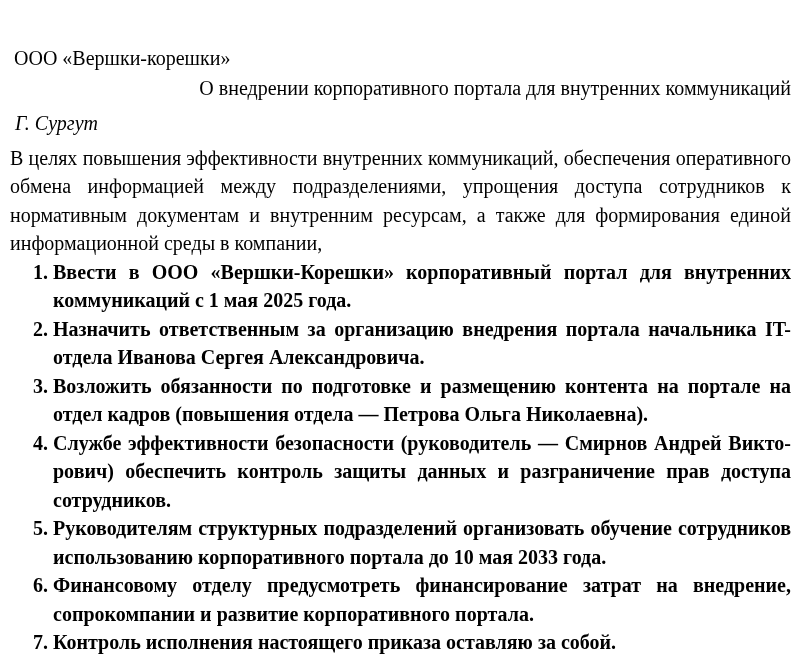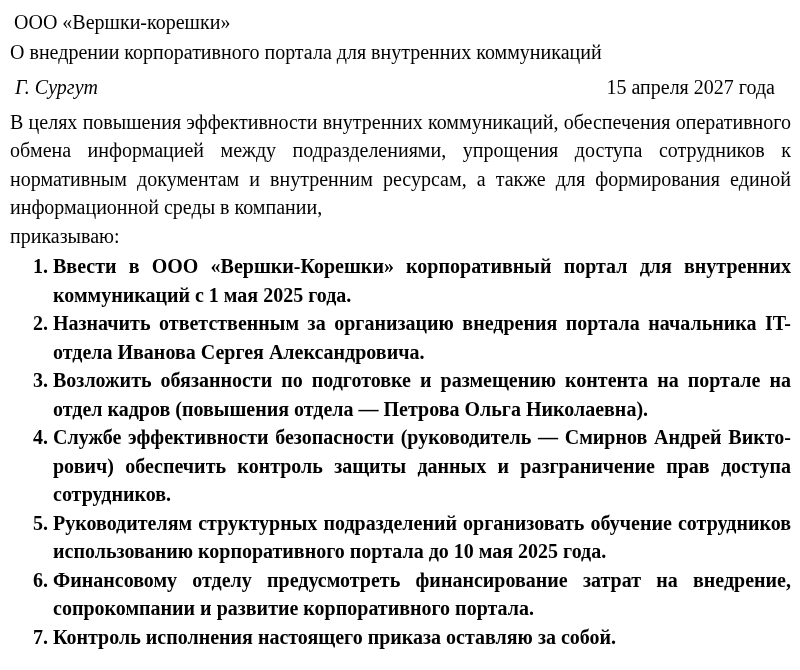--- a/index.html
+++ b/index.html
@@ -15,32 +15,33 @@
     font-family: "Liberation Serif", "DejaVu Serif", serif;
     font-size: 20px;
     line-height: 28.5px;
     -webkit-font-smoothing: antialiased;
   }
   .page {
     box-sizing: border-box;
     width: 800px;
     height: 568px;
     padding: 8px 9px 0 10px;
+    margin-top: 36px;
   }
   p { margin: 0; }
 
   .company {
     margin: 0 0 1px 4px;
   }
   .order-title {
     text-align: center;
     margin: 0 0 5px 0;
   }
   .order-subject {
-    text-align: left;
+    text-align: right;
     margin: 0 0 7px 0;
   }
   .meta-row {
     display: flex;
     justify-content: space-between;
     margin: 0 0 6px 0;
   }
   .meta-row .city { padding-left: 5px; font-style: italic; }
   .meta-row .date { padding-right: 16px; }
 
@@ -69,30 +70,28 @@
 
 <div class="page">
 
   <p class="company">ООО «Вершки-корешки»</p>
 
 
   <p class="order-subject">О внедрении корпоративного портала для внутренних коммуникаций</p>
 
   <div class="meta-row">
     <span class="city">Г. Сургут</span>
-    <span class="date">15 апреля 2027 года</span>
   </div>
 
   <p class="preamble">В целях повышения эффективности внутренних коммуникаций, обеспечения оператив­ного обмена информацией между подразделениями, упрощения доступа сотрудников к нормативным документам и внутренним ресурсам, а также для формирования единой информационной среды в компании,</p>
 
-  <p class="order-word">приказываю:</p>
 
   <ol class="items">
     <li>Ввести в ООО «Вершки-Корешки» корпоративный портал для внутренних комму­никаций с 1 мая 2025 года.</li>
     <li>Назначить ответственным за организацию внедрения портала начальника IT-отдела Иванова Сергея Александровича.</li>
     <li>Возложить обязанности по подготовке и размещению контента на портале на отдел кадров (повышения отдела — Петрова Ольга Николаевна).</li>
     <li>Службе эффективности безопасности (руководитель — Смирнов Андрей Викто­рович) обеспечить контроль защиты данных и разграничение прав доступа сотруд­ников.</li>
-    <li>Руководителям структурных подразделений организовать обучение сотрудников использованию корпоративного портала до 10 мая 2025 года.</li>
+    <li>Руководителям структурных подразделений организовать обучение сотрудников использованию корпоративного портала до 10 мая 2033 года.</li>
     <li>Финансовому отделу предусмотреть финансирование затрат на внедрение, сопро­компании и развитие корпоративного портала.</li>
     <li>Контроль исполнения настоящего приказа оставляю за собой.</li>
   </ol>
 
 </div>
 
 </body></html>

